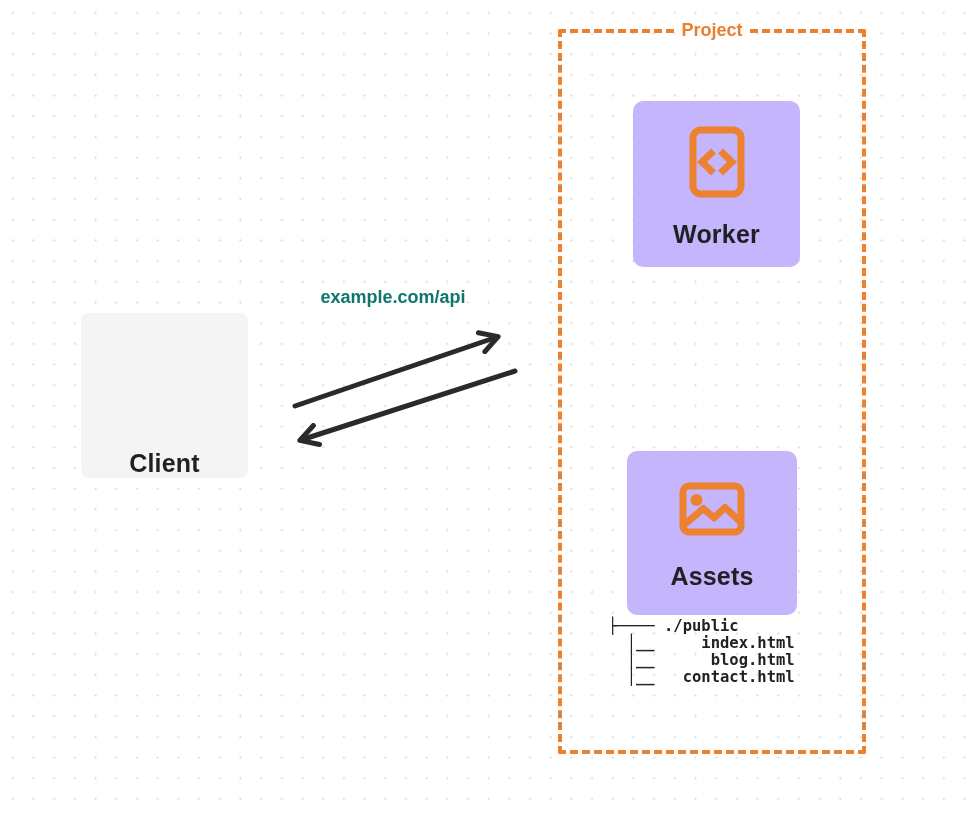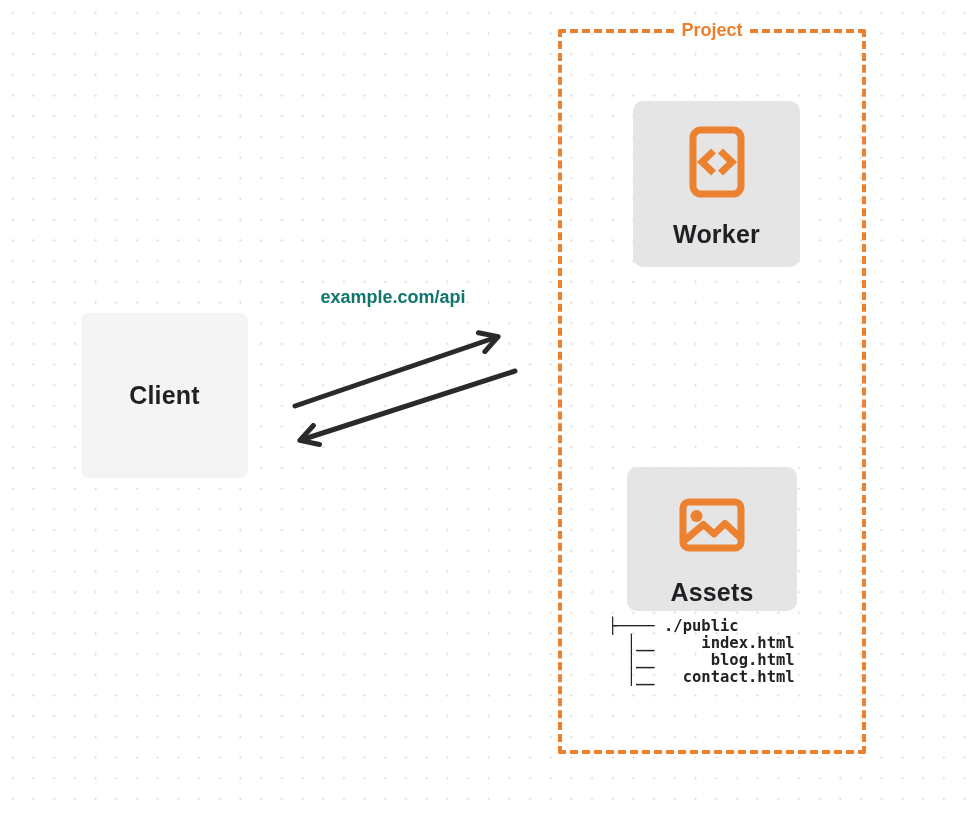--- a/index.html
+++ b/index.html
@@ -20,21 +20,21 @@
   }
 
   .abs { position: absolute; }
 
   
   .client-node {
     left: 81px; top: 313px;
     width: 167px; height: 165px;
     background: #f4f4f5;
     border-radius: 8px;
-    display: flex; align-items: center; justify-content: center;
+    display: flex; align-items: flex-end; justify-content: center;
   }
   .node-label {
     font-size: 25px;
     font-weight: 700;
     letter-spacing: 0.2px;
     color: #1f2023;
   }
 
   
   .request-url {
@@ -70,36 +70,36 @@
     padding: 0 6px;
     font-size: 18px;
     line-height: 28px;
     font-weight: 700;
     color: #ec7f2b;
     white-space: nowrap;
   }
 
   
   .service-node {
-    background: #e5e5e5;
+    background: #c4b5fd;
     border-radius: 10px;
     display: flex;
     flex-direction: column;
     align-items: center;
   }
   .worker-node {
     left: 633px; top: 101px;
     width: 167px; height: 166px;
   }
   .worker-node .icon-wrap { margin-top: 25px; }
   .worker-node .node-label { margin-top: 22px; }
 
   .assets-node {
     left: 627px; top: 451px;
-    width: 170px; height: 144px; margin-top: 16px;
+    width: 170px; height: 164px;
   }
   .assets-node .icon-wrap { margin-top: 31px; }
   .assets-node .node-label { margin-top: 26px; }
 
   .icon-wrap { line-height: 0; }
 
   
   .file-tree {
     left: 608px; top: 618px;
     margin: 0;

